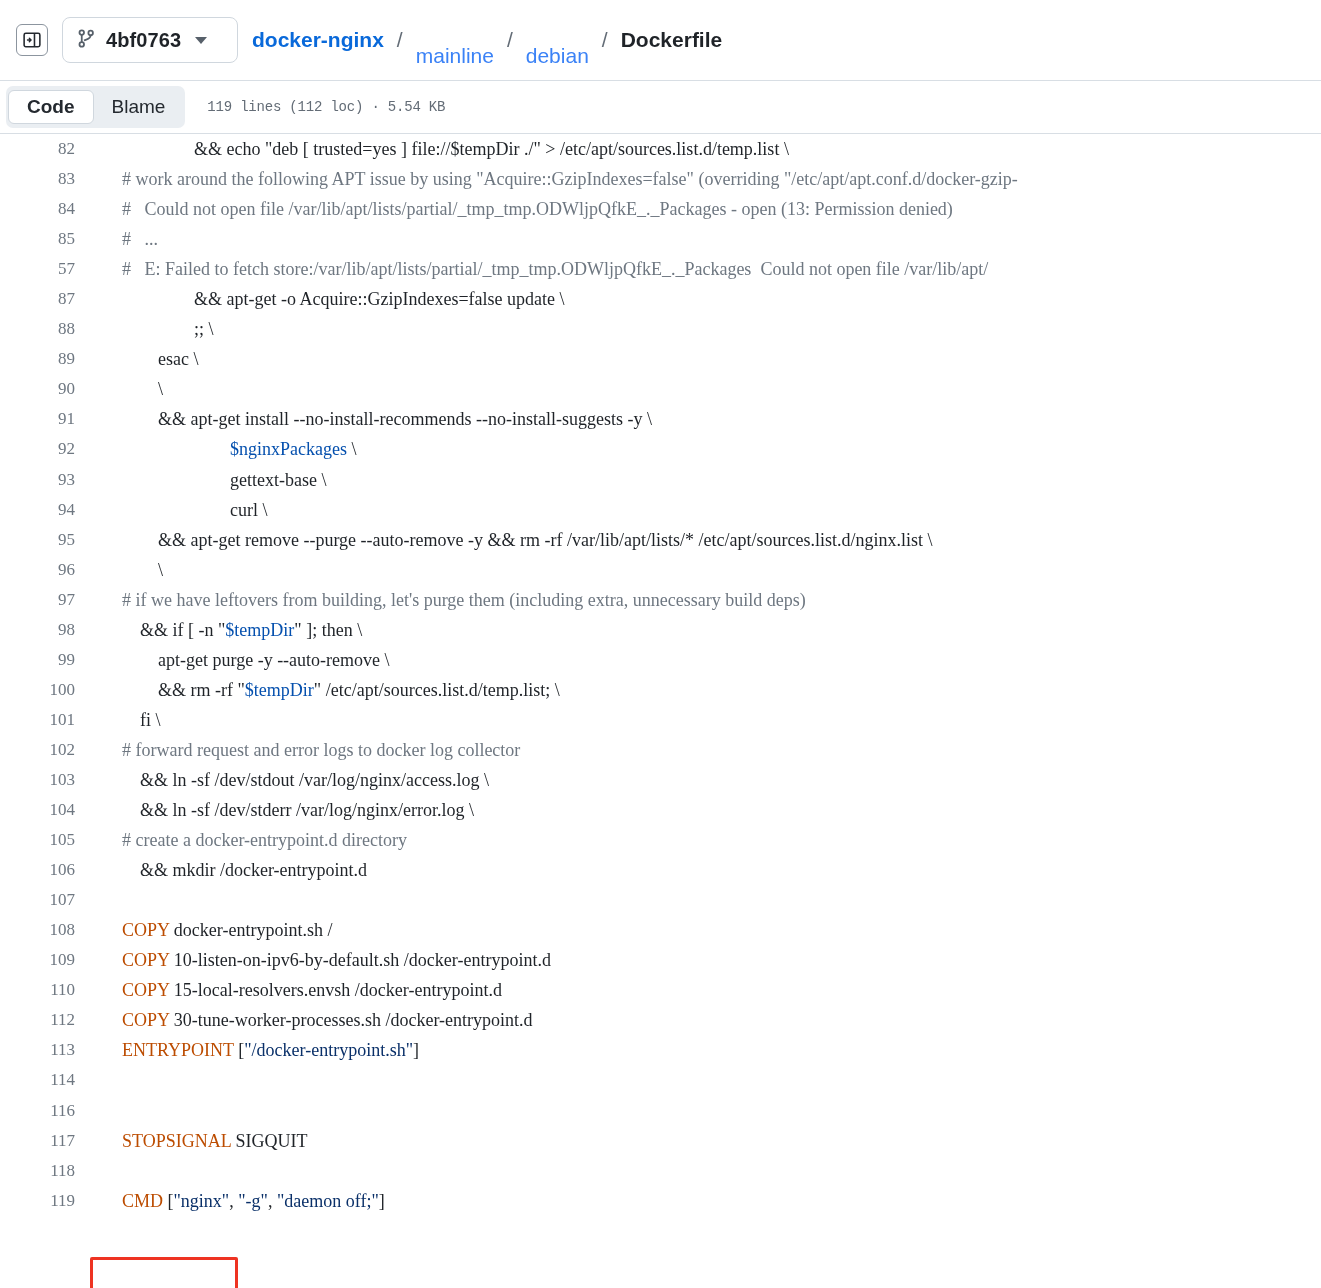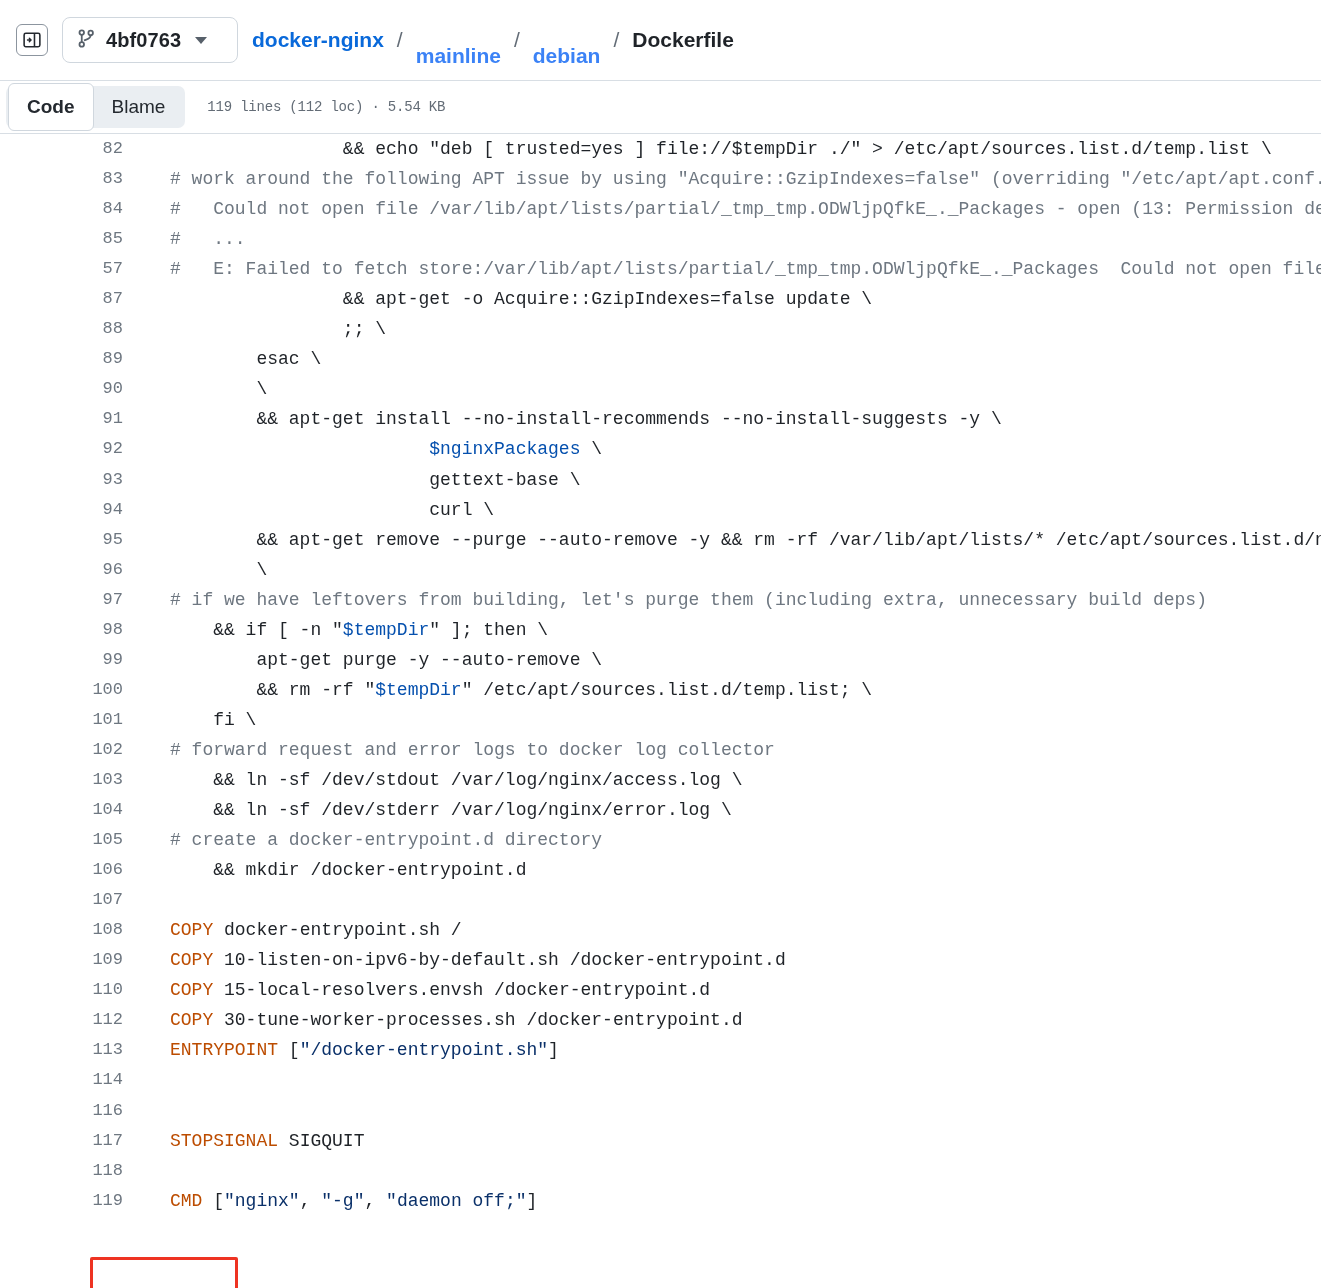--- a/index.html
+++ b/index.html
@@ -66,21 +66,21 @@
     gap: 13px;
     white-space: nowrap;
   }
   #breadcrumb .crumb-repo {
     color: #0969da;
     font-weight: 700;
     cursor: pointer;
   }
   #breadcrumb .crumb-dir {
     color: #3b82f6;
-    font-weight: 700;
+    font-weight: 400;
     cursor: pointer;
     margin-top: 32px;
   }
   #breadcrumb .sep {
     color: #636c76;
     font-weight: 400;
   }
   #breadcrumb .crumb-file {
     color: #1f2328;
     font-weight: 700;
@@ -98,21 +98,21 @@
   }
   #view-switch {
     display: flex;
     background: #eaeef2;
     border-radius: 7px;
     padding: 2px;
     height: 42px;
     align-items: center;
   }
   #view-switch .seg {
-    height: 48px;
+    height: 34px;
     display: flex; align-items: center;
     padding: 0 18px;
     font-size: 19px;
     color: #24292f;
     border-radius: 6px;
     cursor: pointer;
   }
   #view-switch .seg.active {
     background: #ffffff;
     border: 1px solid #d0d7de;
@@ -132,24 +132,23 @@
     width: 1321px;
     height: 1154px;
     background: #ffffff;
     overflow: hidden;
   }
   .code-line {
     display: flex;
     align-items: center;
     height: 30.06px;
     line-height: 30.06px;
-    font-family: Liberation Mono, monospace;
+    font-family: Liberation Serif, serif;
     font-size: 18px;
     white-space: pre;
-    padding-left: 48px;
   }
   .ln {
     width: 90px;
     min-width: 90px;
     text-align: right;
     padding-right: 15px;
     color: #6e7781;
     font-size: 17px;
     user-select: none;
   }

